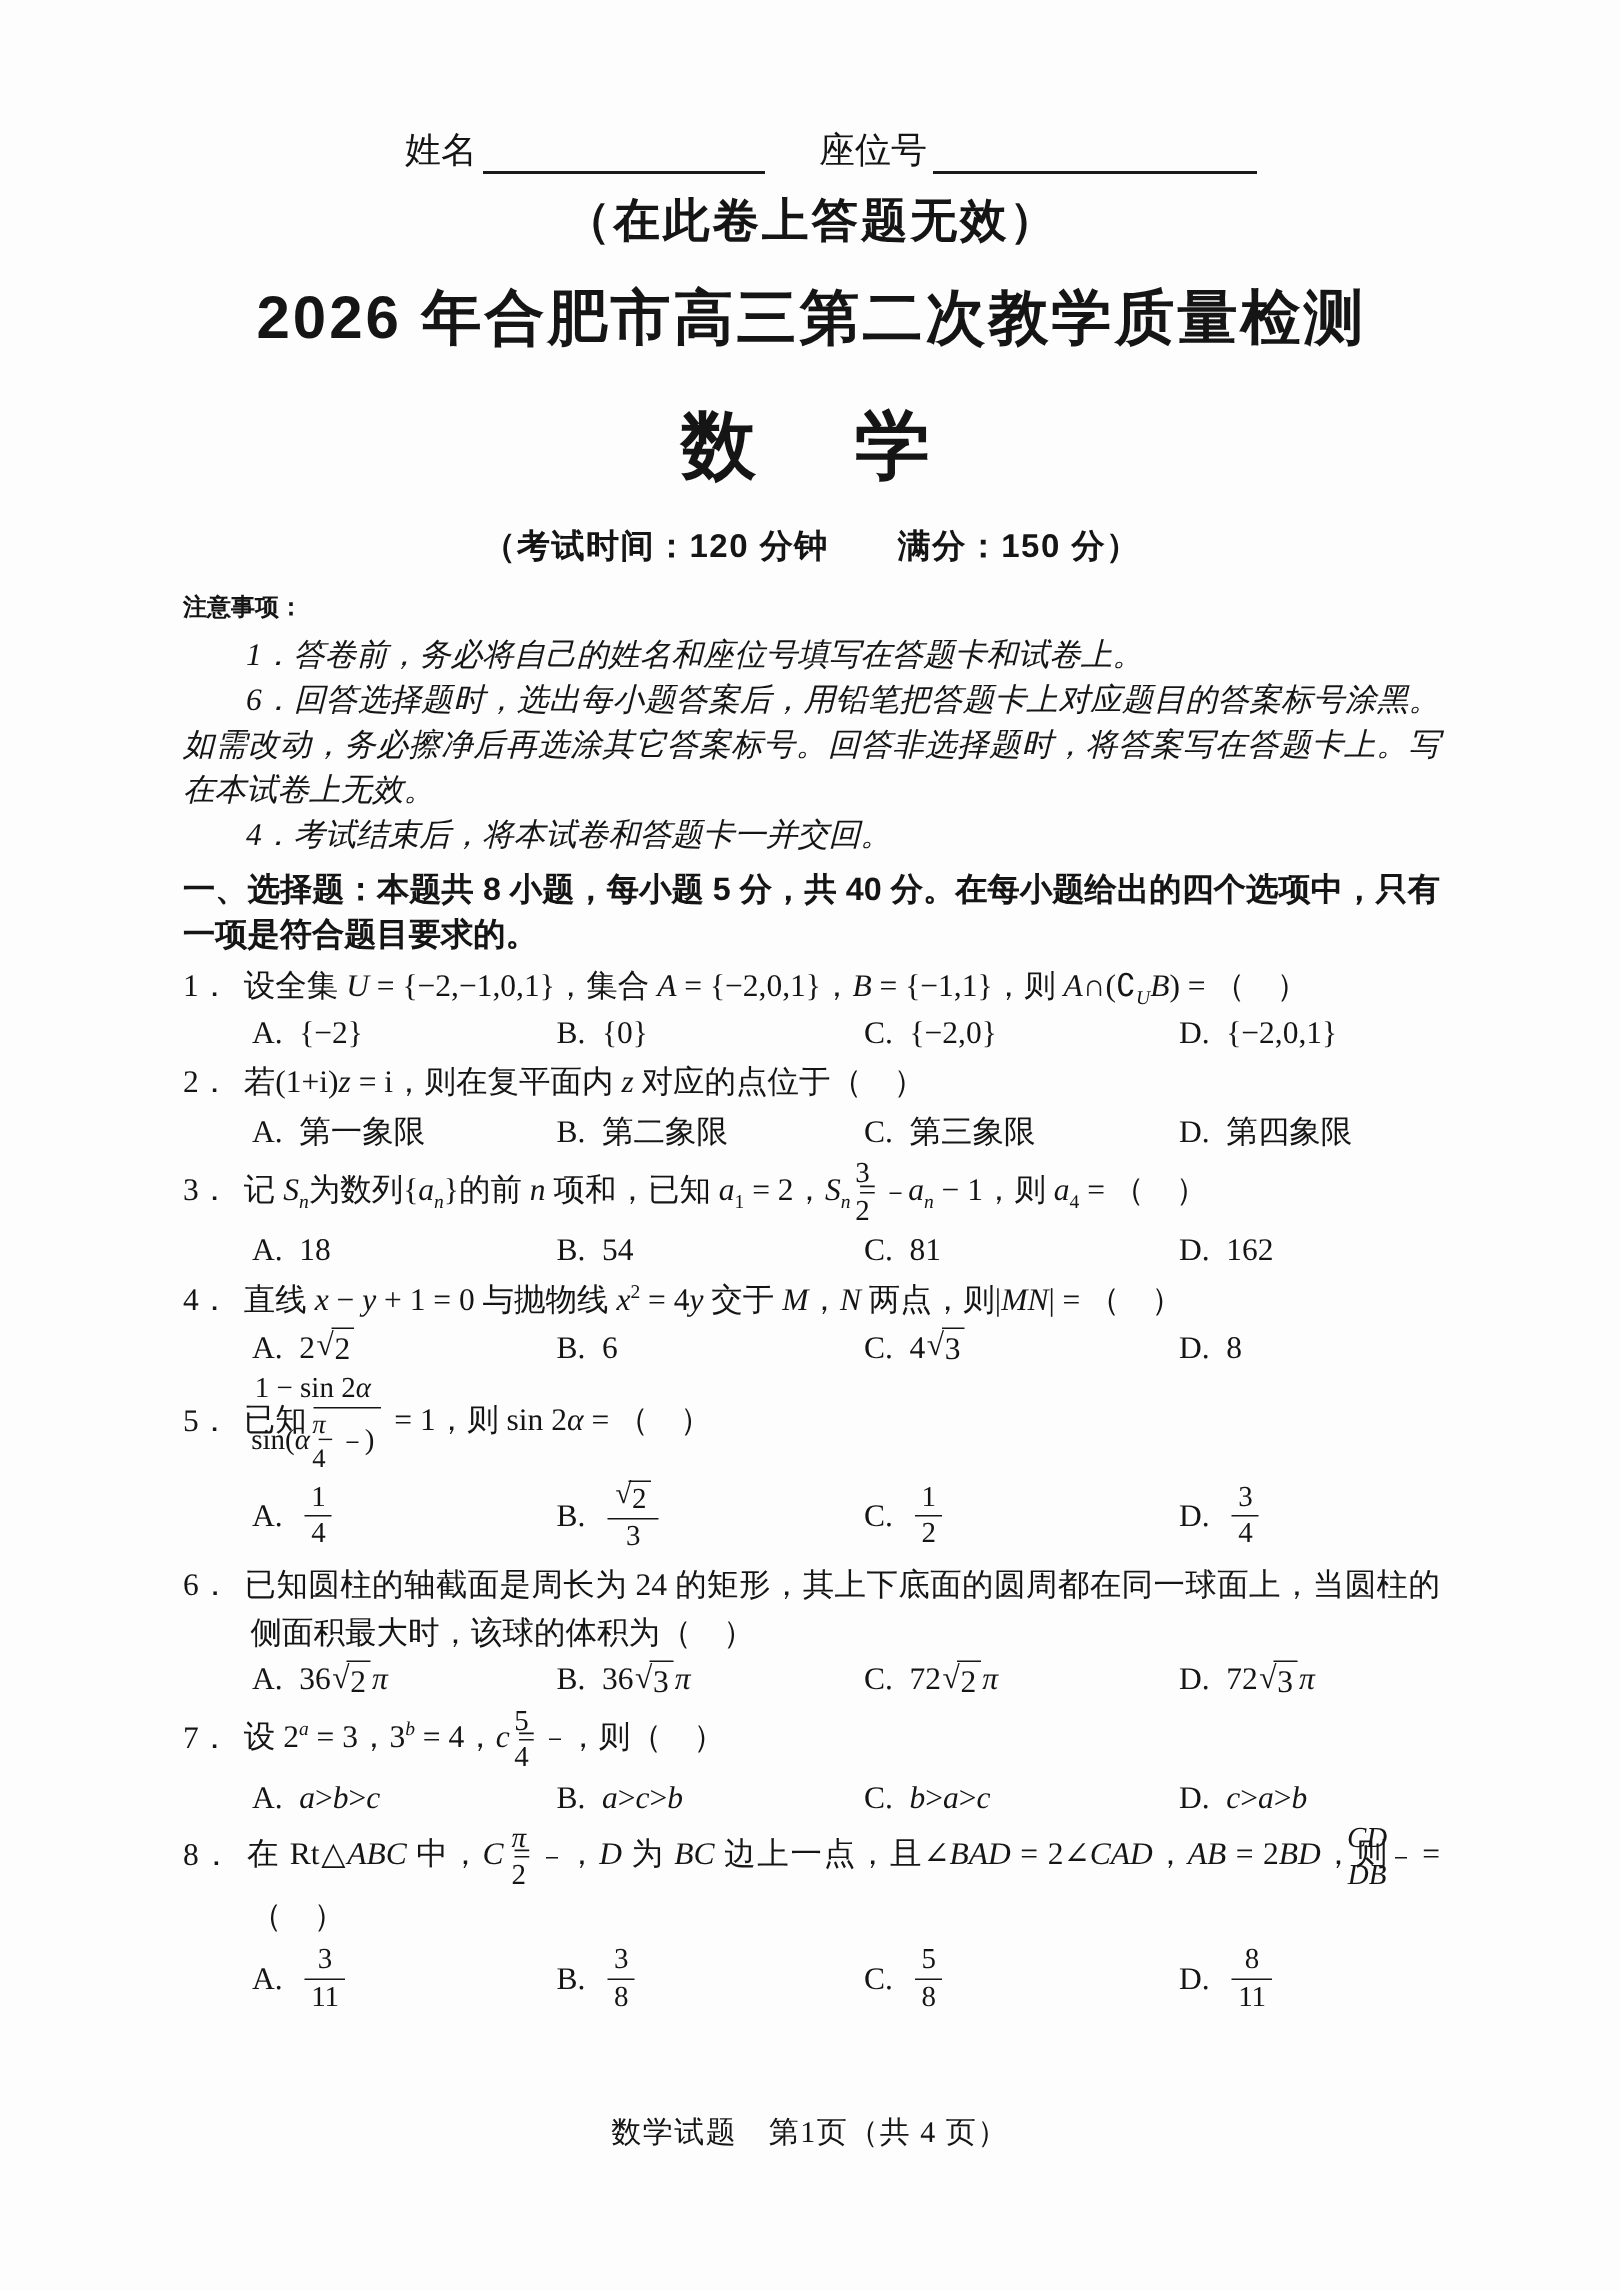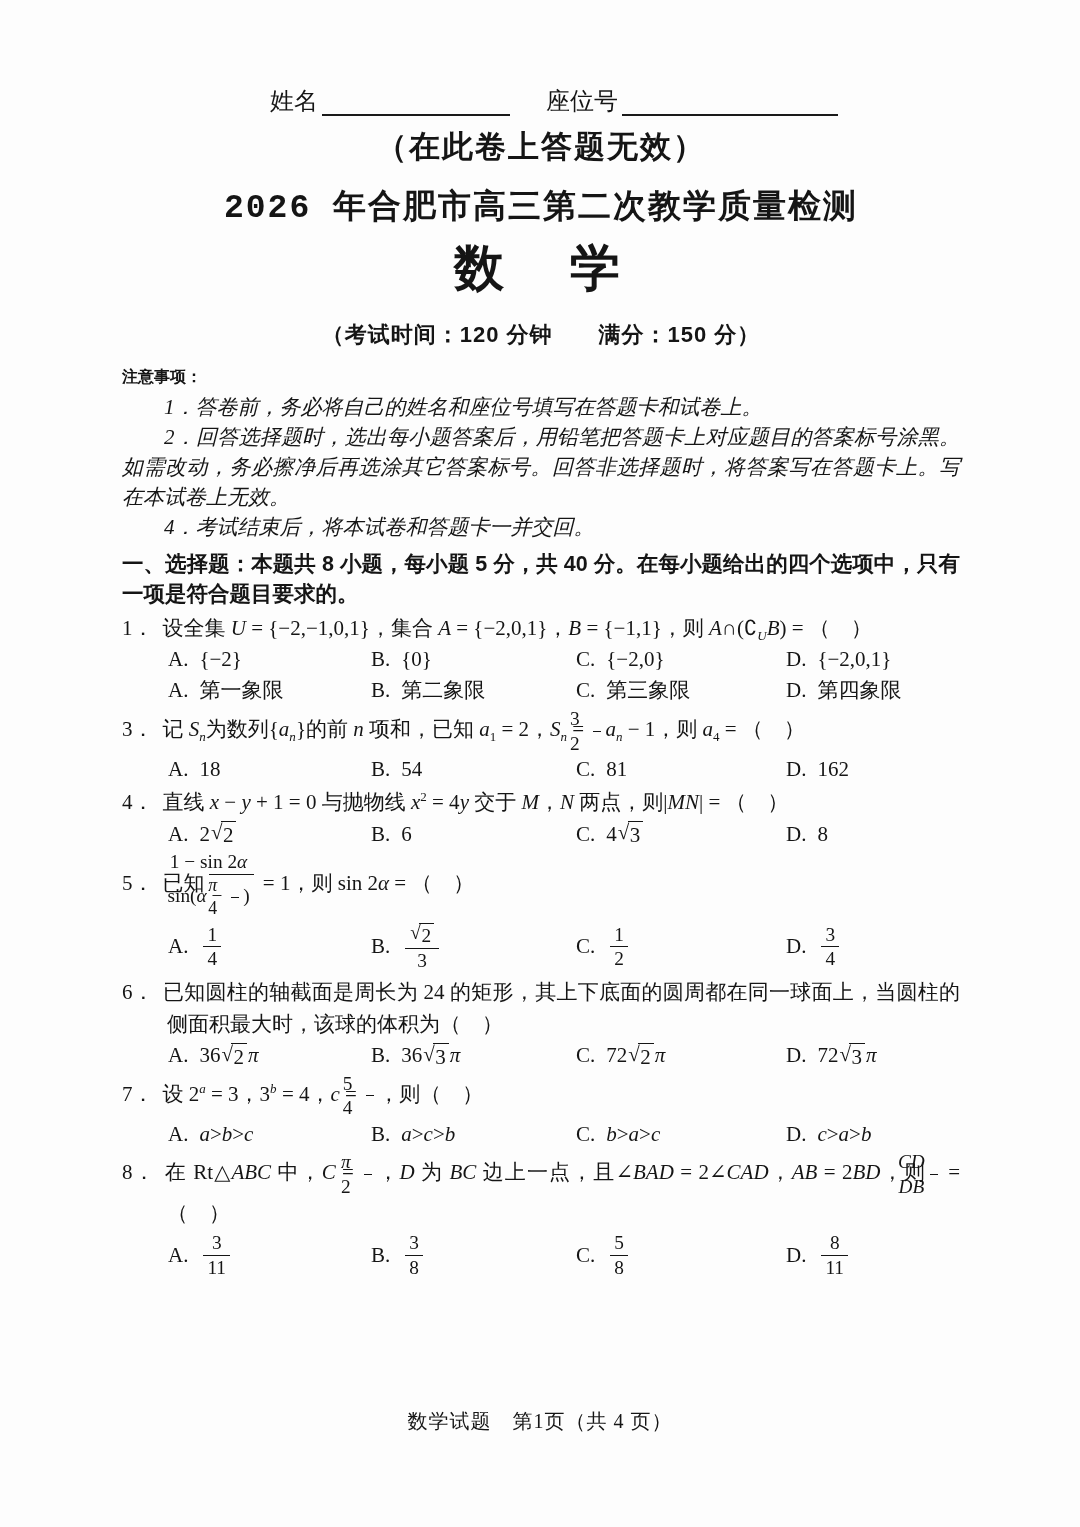--- a/index.html
+++ b/index.html
@@ -12,22 +12,22 @@
     padding:84px 120px 0 122px;
   }
   .hei{font-family:"Liberation Sans","DejaVu Sans",sans-serif;font-weight:bold;}
   .center{text-align:center;}
   .name-row{display:flex;align-items:flex-end;margin-left:148px;font-size:24px;height:32px;}
   .nlabel{line-height:30px;}
   .uline{border-bottom:2px solid #1a1a1a;height:28px;display:inline-block;}
   .u1{width:188px;margin-right:36px;margin-left:4px;}
   .u2{width:216px;margin-left:4px;}
   .invalid{font-size:31px;margin-top:10px;letter-spacing:2px;}
-  .title{font-size:33px;margin-top:16px;letter-spacing:2px;font-family:Liberation Mono, monospace;}
-  .subject{font-size:50px;margin-top:6px;letter-spacing:8px;}
+  .title{font-size:40px;margin-top:16px;letter-spacing:2px;}
+  .subject{font-size:50px;margin-top:25px;letter-spacing:8px;}
   .exam-info{font-size:22px;margin-top:18px;letter-spacing:1px;}
   .notes-heading{font-size:16px;margin-top:12px;line-height:30px;}
   p.note{margin:0;text-indent:2em;line-height:30px;text-align:justify;font-style:italic;}
   .section-heading{font-size:21.5px;line-height:30px;margin-top:7px;text-align:justify;}
   .question{margin:0;}
   .stem{line-height:32px;padding-left:45px;text-indent:-45px;text-align:justify;margin-top:3px;}
   .qnum{padding-right:9px;}
   .opts{display:grid;grid-template-columns:203px 205px 210px 1fr;padding-left:46px;margin:3px 0 4px;align-items:center;}
   .opt{display:inline-flex;align-items:center;}
   .olabel{padding-right:11px;}
@@ -57,21 +57,21 @@
     <span class="uline u2"></span>
   </div>
 
   <div class="center hei invalid">（在此卷上答题无效）</div>
   <div class="center hei title">2026 年合肥市高三第二次教学质量检测</div>
   <div class="center hei subject">数　学</div>
   <div class="center hei exam-info">（考试时间：120 分钟　　满分：150 分）</div>
 
   <div class="hei notes-heading">注意事项：</div>
   <p class="note">1．答卷前，务必将自己的姓名和座位号填写在答题卡和试卷上。</p>
-  <p class="note">2．回答选择题时，选出每小题答案后，用铅笔把答题卡上对应题目的答案标号涂黑。如需改动，务必擦净后再选涂其它答案标号。回答非选择题时，将答案写在答题卡上。写在本试卷上无效。</p>
+  <p class="note">6．回答选择题时，选出每小题答案后，用铅笔把答题卡上对应题目的答案标号涂黑。如需改动，务必擦净后再选涂其它答案标号。回答非选择题时，将答案写在答题卡上。写在本试卷上无效。</p>
   <p class="note">4．考试结束后，将本试卷和答题卡一并交回。</p>
 
   <div class="hei section-heading">一、选择题：本题共 8 小题，每小题 5 分，共 40 分。在每小题给出的四个选项中，只有一项是符合题目要求的。</div>
 
   <main>
       <div class="question">
         <div class="stem"><span class="qnum cn">1．</span><span class="cn">设全集 </span><span class="it">U</span><span class="rm"> = {−2,−1,0,1}</span><span class="cn">，集合 </span><span class="it">A</span><span class="rm"> = {−2,0,1}</span><span class="cn">，</span><span class="it">B</span><span class="rm"> = {−1,1}</span><span class="cn">，则 </span><span class="it">A</span><span class="rm">∩(∁</span><sub class="it">U</sub><span class="it">B</span><span class="rm">) = （　）</span></div>
         <div class="opts">
           <span class="opt">
             <span class="olabel rm">A.</span>
@@ -93,20 +93,21 @@
           </span>
           <span class="opt">
             <span class="olabel rm">D.</span>
             <span class="ocontent">
               <span class="rm">{−2,0,1}</span>
             </span>
           </span>
         </div>
       </div>
       <div class="question">
+        <div class="stem"><span class="qnum cn">2．</span><span class="cn">若</span><span class="rm">(1+i)</span><span class="it">z</span><span class="rm"> = i</span><span class="cn">，则在复平面内 </span><span class="it">z</span><span class="cn"> 对应的点位于（　）</span></div>
         <div class="opts">
           <span class="opt">
             <span class="olabel rm">A.</span>
             <span class="ocontent">
               <span class="cn">第一象限</span>
             </span>
           </span>
           <span class="opt">
             <span class="olabel rm">B.</span>
             <span class="ocontent">

